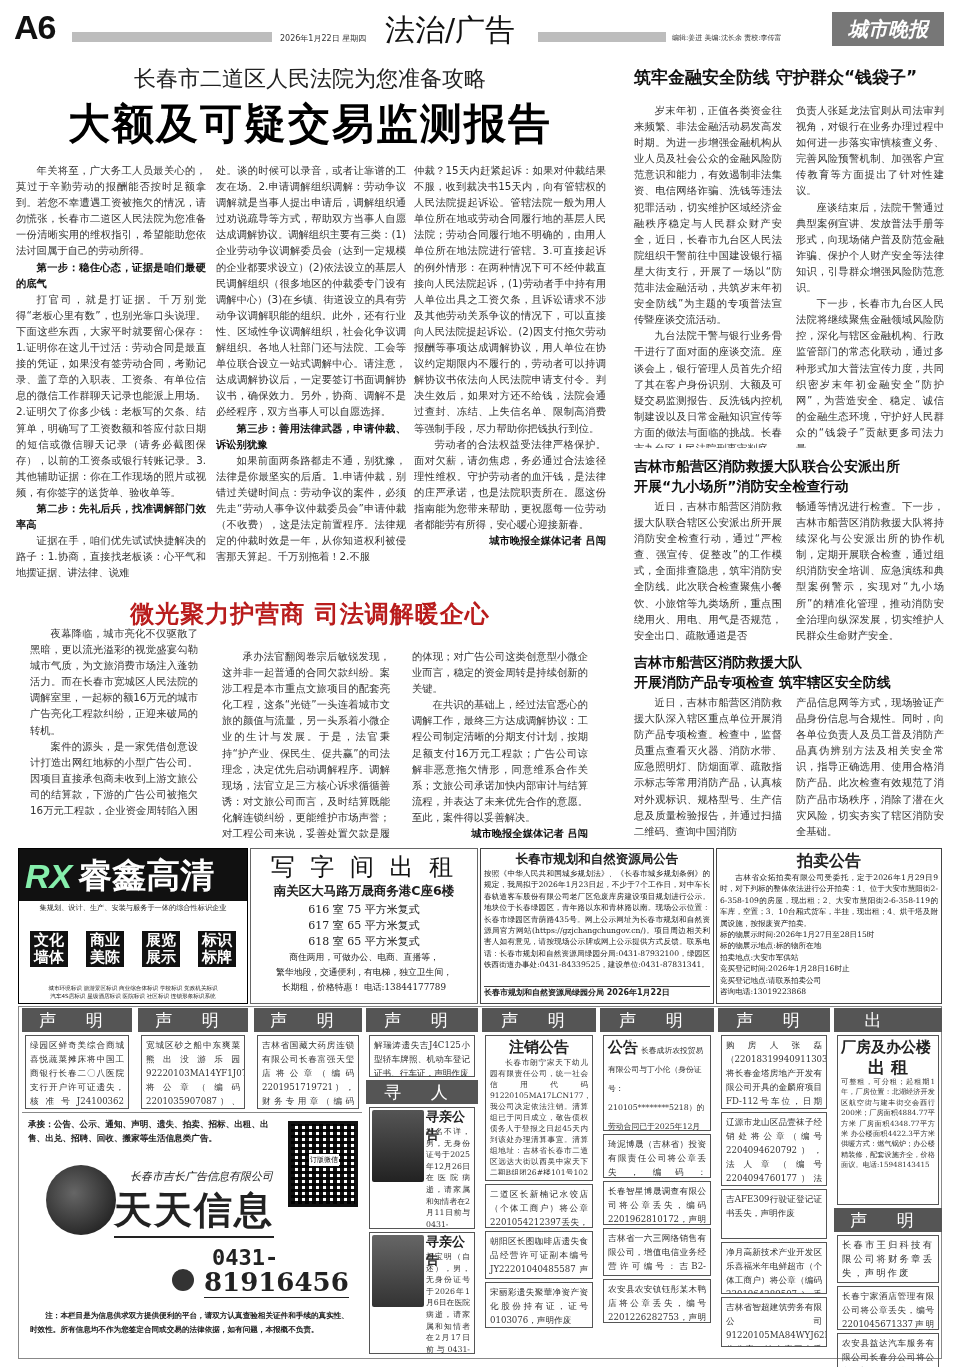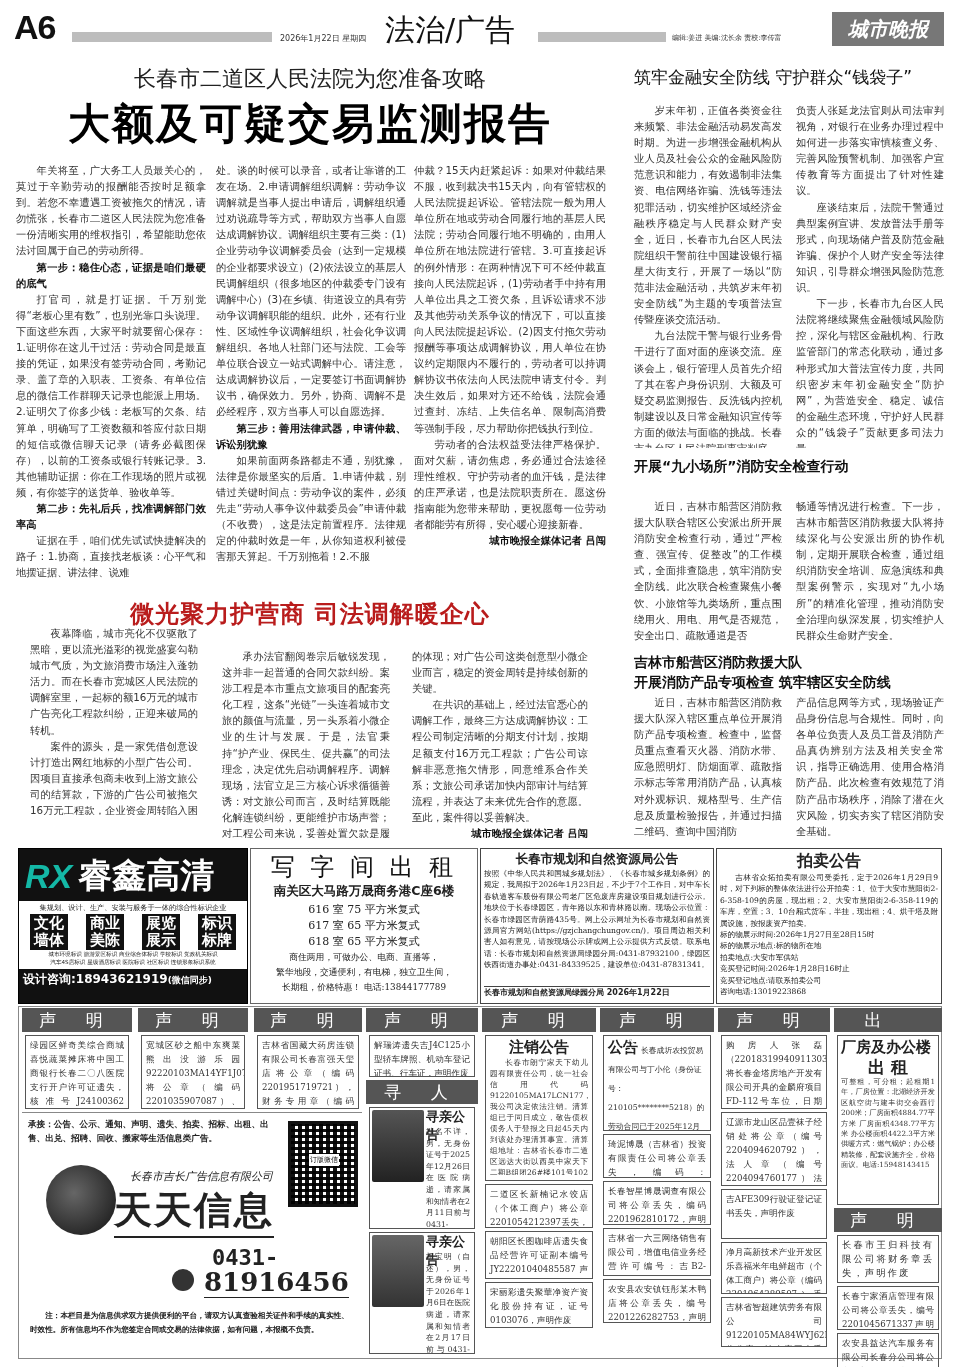--- a/index.html
+++ b/index.html
@@ -12,21 +12,21 @@
 .section{left:385px;top:10px;font-size:30px;color:#111;font-family:"DejaVu Sans",sans-serif}
 .editors{left:672px;top:33px;font-size:7px;color:#333}
 .logo{left:832px;top:12px;width:112px;height:34px;background:#777;color:#fff;font:italic bold 20px "DejaVu Serif",serif;text-align:center;line-height:34px}
 .col{font-size:10.3px;line-height:16.1px;color:#333;text-align:justify;overflow:hidden}
 .col p{text-indent:2em}
 .col .sub{font-weight:bold;color:#111}
 .col .byline{text-align:right;font-weight:bold;color:#111;text-indent:0}
 .kicker{font-size:22px;color:#222;text-align:center}
 .bighead{font-size:42px;font-weight:900;color:#000;text-align:center;letter-spacing:2px}
 .head2{font-size:24px;font-weight:bold;color:#b91c1c;text-align:center;letter-spacing:1px}
-.head3{font-size:17px;font-weight:normal;color:#111}
+.head3{font-size:17px;font-weight:bold;color:#111}
 .head4{font-size:14px;font-weight:bold;color:#111;line-height:20px}
 .box{border:1.5px solid #444;background:#fff}
 .darkhd{background:#555;color:#fff;text-align:center;font-size:17px;letter-spacing:12px;height:24px;line-height:24px}
 .notice{font-family:"DejaVu Serif",serif;font-size:8.6px;line-height:14px;color:#333;text-align:justify;padding:2px 4px;overflow:hidden}
 .inbox{border:1.5px solid #555;margin:3px}
 </style>
 </head>
 <body>
 
 <div class="abs hdr">
@@ -80,20 +80,21 @@
   <p>九台法院干警与银行业务骨干进行了面对面的座谈交流。座谈会上，银行管理人员首先介绍了其在客户身份识别、大额及可疑交易监测报告、反洗钱内控机制建设以及日常金融知识宣传等方面的做法与面临的挑战。长春市九台区人民法院刑事审判庭</p>
 </div>
 <div class="abs col" style="left:796px;top:102px;width:148px;height:346px">
   <p style="text-indent:0">负责人张延龙法官则从司法审判视角，对银行在业务办理过程中如何进一步落实审慎核查义务、完善风险预警机制、加强客户宣传教育等方面提出了针对性建议。</p>
   <p>座谈结束后，法院干警通过典型案例宣讲、发放普法手册等形式，向现场储户普及防范金融诈骗、保护个人财产安全等法律知识，引导群众增强风险防范意识。</p>
   <p>下一步，长春市九台区人民法院将继续聚焦金融领域风险防控，深化与辖区金融机构、行政监管部门的常态化联动，通过多种形式加大普法宣传力度，共同织密岁末年初金融安全“防护网”，为营造安全、稳定、诚信的金融生态环境，守护好人民群众的“钱袋子”贡献更多司法力量。</p>
 
 </div>
 
 <div class="abs head4" style="left:634px;top:456px;width:320px">
+  <div>吉林市船营区消防救援大队联合公安派出所</div>
   <div>开展“九小场所”消防安全检查行动</div>
 </div>
 <div class="abs col" style="left:634px;top:498px;width:148px;height:146px">
   <p>近日，吉林市船营区消防救援大队联合辖区公安派出所开展消防安全检查行动，通过“严检查、强宣传、促整改”的工作模式，全面排查隐患，筑牢消防安全防线。此次联合检查聚焦小餐饮、小旅馆等九类场所，重点围绕用火、用电、用气是否规范，安全出口、疏散通道是否</p>
 </div>
 <div class="abs col" style="left:796px;top:498px;width:148px;height:146px">
   <p style="text-indent:0">畅通等情况进行检查。下一步，吉林市船营区消防救援大队将持续深化与公安派出所的协作机制，定期开展联合检查，通过组织消防安全培训、应急演练和典型案例警示，实现对“九小场所”的精准化管理，推动消防安全治理向纵深发展，切实维护人民群众生命财产安全。</p>
   <p class="byline">曹文亮</p>
 </div>
 
@@ -104,26 +105,26 @@
 <div class="abs col" style="left:634px;top:694px;width:148px;height:146px">
   <p>近日，吉林市船营区消防救援大队深入辖区重点单位开展消防产品专项检查。检查中，监督员重点查看灭火器、消防水带、应急照明灯、防烟面罩、疏散指示标志等常用消防产品，认真核对外观标识、规格型号、生产信息及质量检验报告，并通过扫描二维码、查询中国消防</p>
 </div>
 <div class="abs col" style="left:796px;top:694px;width:148px;height:146px">
   <p style="text-indent:0">产品信息网等方式，现场验证产品身份信息与合规性。同时，向各单位负责人及员工普及消防产品真伪辨别方法及相关安全常识，指导正确选用、使用合格消防产品。此次检查有效规范了消防产品市场秩序，消除了潜在火灾风险，切实夯实了辖区消防安全基础。</p>
   <p class="byline">曹文亮</p>
 </div>
 
 <div class="abs" style="left:18px;top:848px;width:230px;height:156px;background:#111;color:#fff;border:1px solid #000">
   <div style="display:flex;align-items:center;padding:4px 6px 0">
-    <span style="font:italic 900 34px 'Liberation Sans',sans-serif;color:#14b8a6">RX</span>
+    <span style="font:italic 900 34px 'Liberation Sans',sans-serif;color:#86efac">RX</span>
     <span style="font:bold 34px 'DejaVu Sans',sans-serif;margin-left:6px">睿鑫高清</span>
   </div>
   <div style="background:#fff;color:#222;margin:2px 0;padding:2px 2px;font-size:7.2px;text-align:center">
     <div>集规划、设计、生产、安装与服务于一体的综合性标识企业</div>
-    <div style="display:flex;justify-content:space-around;margin:1px 0">
+    <div style="display:flex;justify-content:space-around;margin:18px 0">
       <div style="background:#111;color:#fff;font:bold 15px 'DejaVu Sans',sans-serif;width:38px;line-height:17px;padding:1px">文化墙体</div>
       <div style="background:#111;color:#fff;font:bold 15px 'DejaVu Sans',sans-serif;width:38px;line-height:17px;padding:1px">商业美陈</div>
       <div style="background:#111;color:#fff;font:bold 15px 'DejaVu Sans',sans-serif;width:38px;line-height:17px;padding:1px">展览展示</div>
       <div style="background:#111;color:#fff;font:bold 15px 'DejaVu Sans',sans-serif;width:38px;line-height:17px;padding:1px">标识标牌</div>
     </div>
     <div style="font-size:5.6px;white-space:nowrap;overflow:hidden">城市环境标识 旅游景区标识 商业综合体标识 学校标识 党政机关标识</div>
     <div style="font-size:5.6px;white-space:nowrap;overflow:hidden">汽车4S店标识 星级酒店标识 医院标识 社区标识 连锁形象标识系统</div>
   </div>
   <div style="font:bold 12px 'DejaVu Sans',sans-serif;padding:0 4px;white-space:nowrap">
     <span>设计咨询:</span><span>18943621919</span><span style="font-size:9px">(微信同步)</span>

